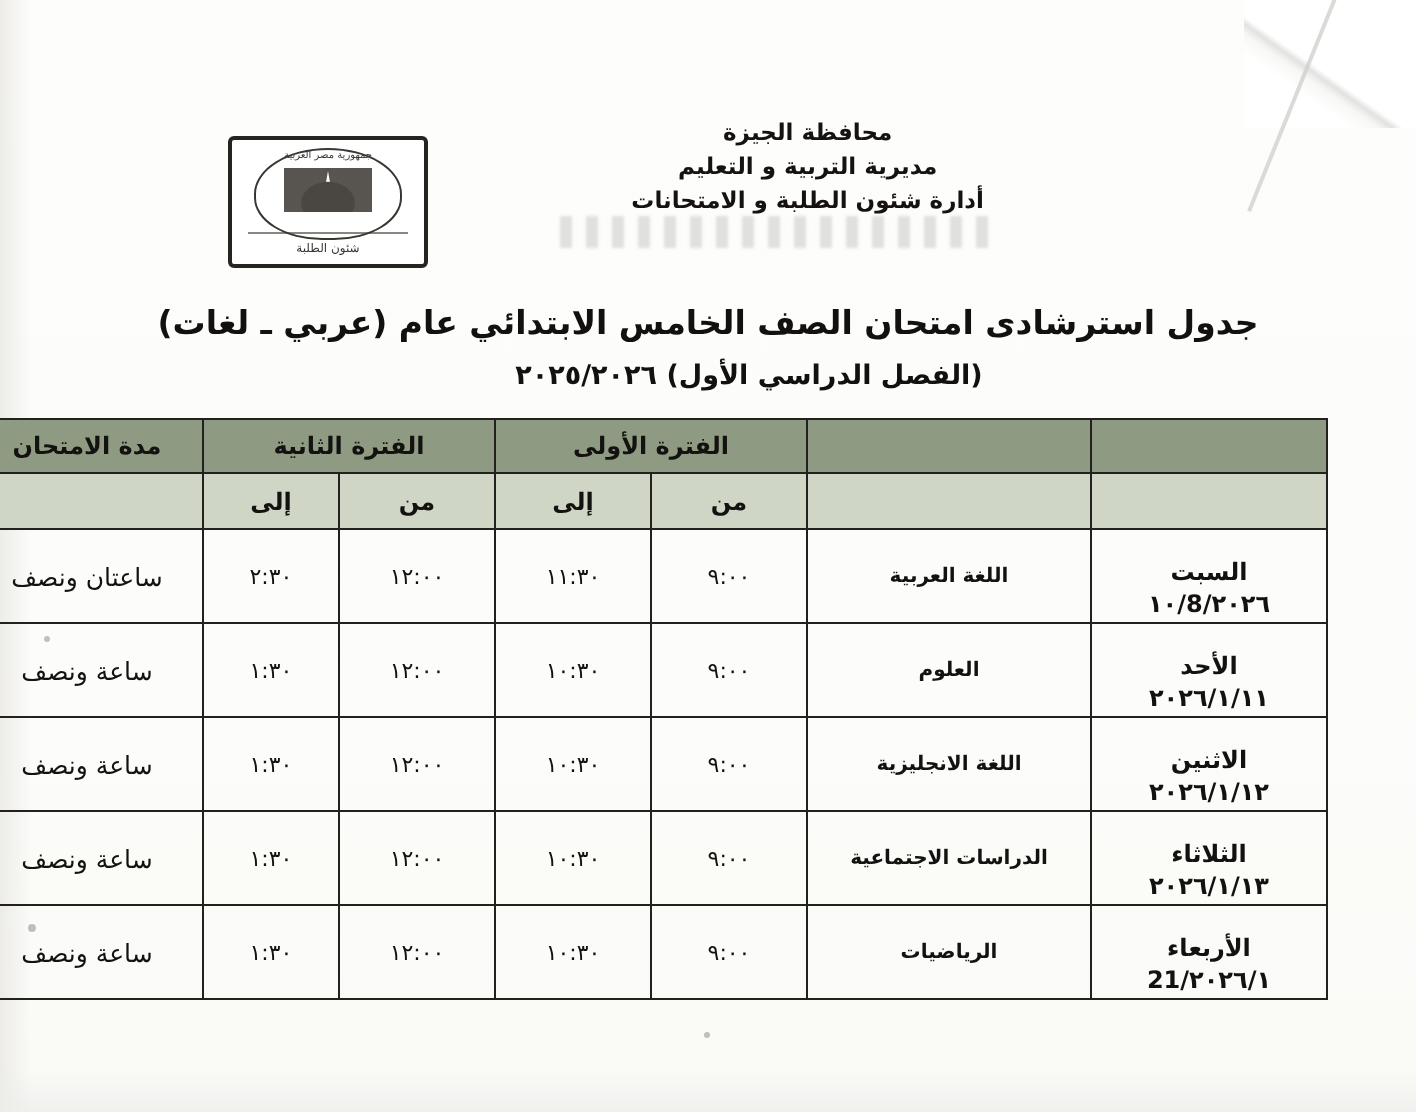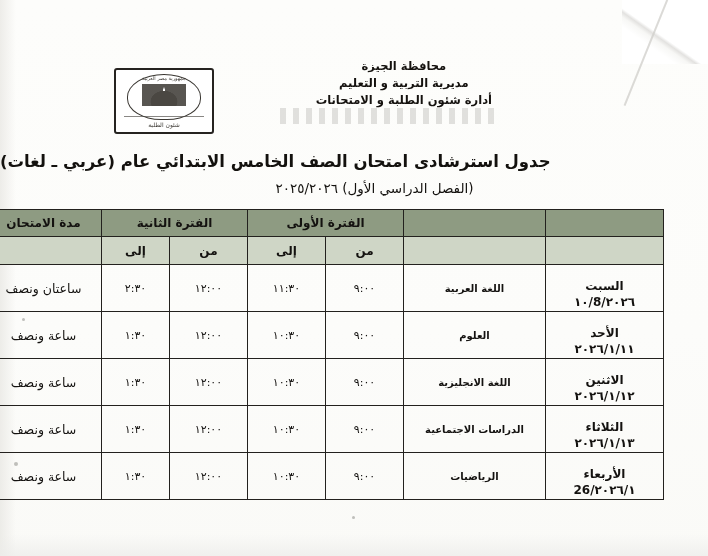--- a/index.html
+++ b/index.html
@@ -163,33 +163,33 @@
     background: #3a3732;
     opacity: .6;
   }
 
   
   .title-main {
     position: absolute;
     top: 152px;
     left: 0;
     right: 0;
-    text-align: left;
+    text-align: center;
     font-weight: bold;
     font-size: 16.5px;
     color: #13110e;
     letter-spacing: 0;
   }
   .title-sub {
     position: absolute;
     top: 180px;
     left: 0;
     right: 0;
     text-align: center;
-    font-weight: normal;
+    font-weight: bold;
     font-size: 13.5px;
     color: #13110e;
     padding-left: 41px;
   }
 
   
   .table-wrap {
     position: absolute;
     top: 209px;
     right: 44px;
@@ -351,21 +351,21 @@
           <td class="subject">الدراسات الاجتماعية</td>
           <td class="time">٩:٠٠</td>
           <td class="time">١٠:٣٠</td>
           <td class="time">١٢:٠٠</td>
           <td class="time">١:٣٠</td>
           <td class="dur">ساعة ونصف</td>
         </tr>
         <tr>
           <td class="date-cell">
             <span class="d-day">الأربعاء</span>
-            <span class="d-num">٢٠٢٦/١/26</span>
+            <span class="d-num">٢٠٢٦/١/21</span>
           </td>
           <td class="subject">الرياضيات</td>
           <td class="time">٩:٠٠</td>
           <td class="time">١٠:٣٠</td>
           <td class="time">١٢:٠٠</td>
           <td class="time">١:٣٠</td>
           <td class="dur">ساعة ونصف</td>
         </tr>
       </tbody>
     </table>

